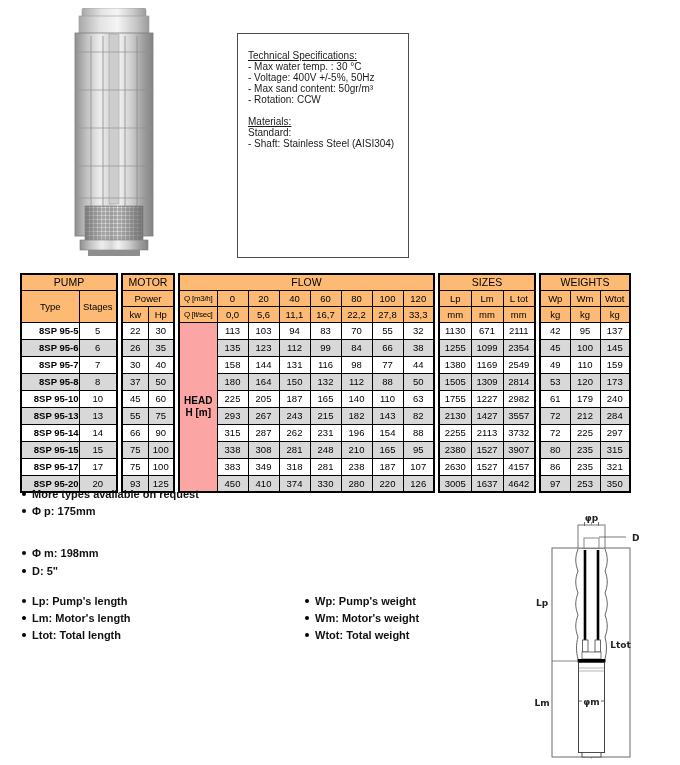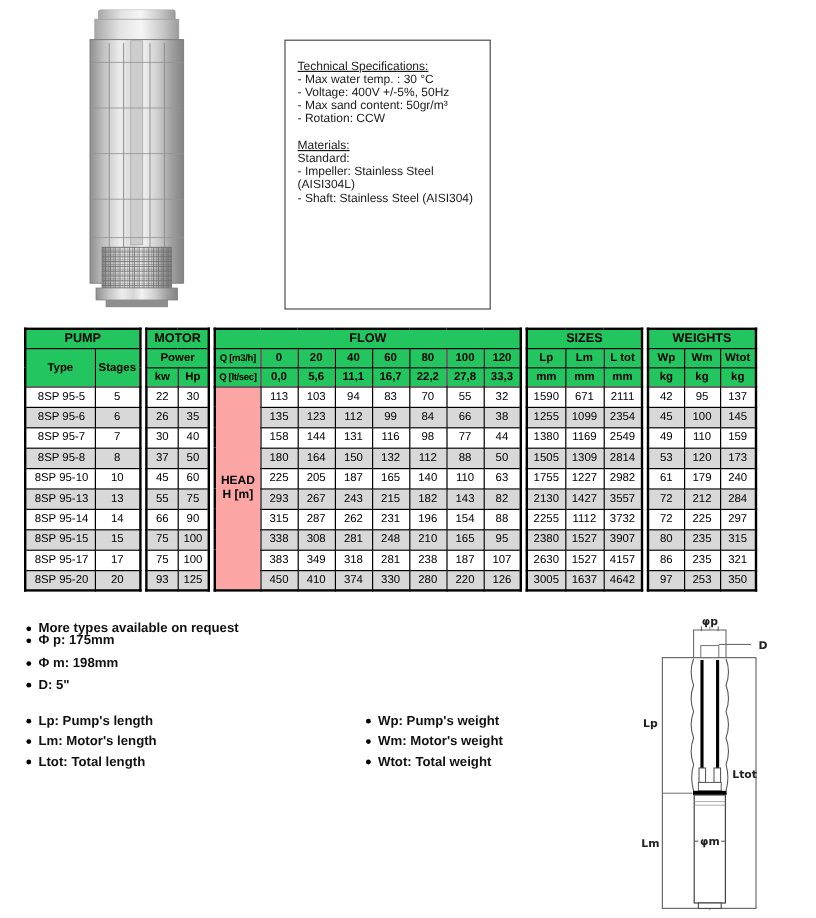--- a/index.html
+++ b/index.html
@@ -21,28 +21,28 @@
   .spec-box .title { text-decoration:underline; }
   .spec-box .gap { height:11px; }
 
   
   .dtable { position:absolute; left:20px; top:273px; display:flex; gap:3px; align-items:flex-start; }
   table.t { border-collapse:collapse; table-layout:fixed; border:2px solid #000; background:#fff; }
   .t th, .t td {
     border:1px solid #000; text-align:center; padding:0;
     font-size:9.5px; white-space:nowrap; overflow:hidden; color:#000;
   }
-  .t thead th { background:#22c55e; font-weight:bold; }
+  .t thead th { background:#fdba74; font-weight:normal; }
   .t thead tr { height:16px; }
   .t tbody tr { height:17px; }
   .t .h1 th { font-size:10.5px; }
   .t th.qlabel { font-size:8px; letter-spacing:-0.3px; }
   .t tbody td { background:#fff; font-weight:normal; }
   .t tbody tr.shade td { background:#d8d8d8; }
-  .t td.type { text-align:center; padding-left:2px; font-weight:normal; }
+  .t td.type { text-align:right; padding-left:2px; font-weight:bold; }
   .t td.headcell { background:#fca5a5; font-weight:bold; font-size:10px; line-height:12px; vertical-align:middle; }
 
   
   .note { position:absolute; display:flex; align-items:flex-start; gap:6px;
           font-size:11px; font-weight:bold; color:#111; line-height:13px; }
   .bullet { width:4px; height:4px; border-radius:50%; background:#000; margin-top:4px; flex:none; }
 
   
   .diagram { position:absolute; left:532px; top:498px; }
   .diagram text { font-family:"DejaVu Sans","Liberation Sans",sans-serif; font-size:9px; font-weight:600; fill:#222; }
@@ -90,21 +90,20 @@
 
   <div class="spec-box">
     <div class="title">Technical Specifications:</div>
     <div>- Max water temp. : 30 °C</div>
     <div>- Voltage: 400V +/-5%, 50Hz</div>
     <div>- Max sand content: 50gr/m³</div>
     <div>- Rotation: CCW</div>
     <div class="gap"></div>
     <div class="title">Materials:</div>
     <div>Standard:</div>
-    <div>- Impeller: Stainless Steel (AISI304L)</div>
     <div>- Shaft: Stainless Steel (AISI304)</div>
   </div>
 
   <div class="dtable">
 
     <table class="t">
       <colgroup>
           <col style="width:58px">
           <col style="width:38px">
         </colgroup>
@@ -373,21 +372,21 @@
           <th>L tot</th>
         </tr>
         <tr class="h3">
           <th>mm</th>
           <th>mm</th>
           <th>mm</th>
         </tr>
       </thead>
       <tbody id="tb-sizes">
           <tr>
-            <td>1590</td>
+            <td>1130</td>
             <td>671</td>
             <td>2111</td>
           </tr>
           <tr class="shade">
             <td>1255</td>
             <td>1099</td>
             <td>2354</td>
           </tr>
           <tr>
             <td>1380</td>
@@ -404,21 +403,21 @@
             <td>1227</td>
             <td>2982</td>
           </tr>
           <tr class="shade">
             <td>2130</td>
             <td>1427</td>
             <td>3557</td>
           </tr>
           <tr>
             <td>2255</td>
-            <td>1112</td>
+            <td>2113</td>
             <td>3732</td>
           </tr>
           <tr class="shade">
             <td>2380</td>
             <td>1527</td>
             <td>3907</td>
           </tr>
           <tr>
             <td>2630</td>
             <td>1527</td>
@@ -501,25 +500,25 @@
           </tr>
           <tr class="shade">
             <td>97</td>
             <td>253</td>
             <td>350</td>
           </tr>
         </tbody>
     </table>
   </div>
 
-  <div class="note" style="left:22px; top:518px;">
+  <div class="note" style="left:22px; top:488px;">
     <span class="bullet"></span>
     <span>More types available on request</span>
   </div>
-  <div class="note" style="left:22px; top:528px;">
+  <div class="note" style="left:22px; top:505px;">
     <span class="bullet"></span>
     <span>Φ p: 175mm</span>
   </div>
   <div class="note" style="left:22px; top:547px;">
     <span class="bullet"></span>
     <span>Φ m: 198mm</span>
   </div>
   <div class="note" style="left:22px; top:565px;">
     <span class="bullet"></span>
     <span>D: 5"</span>

